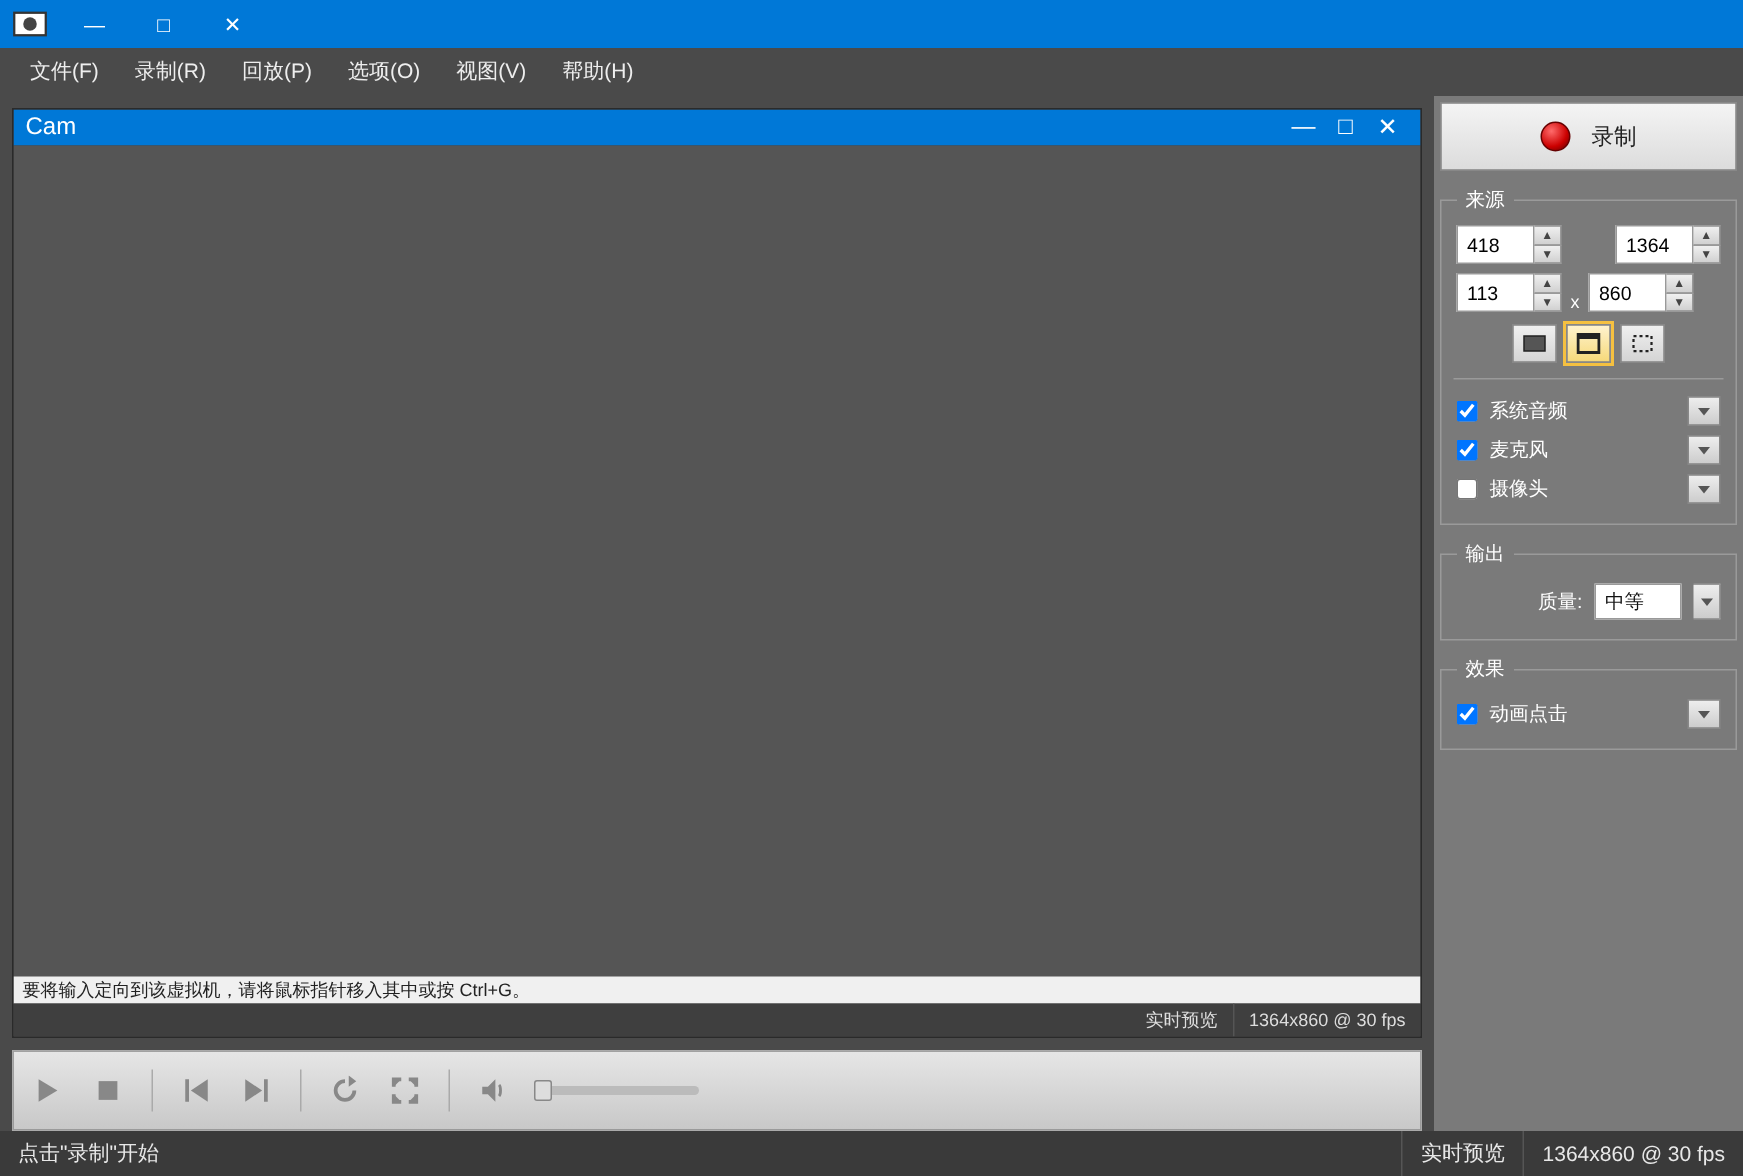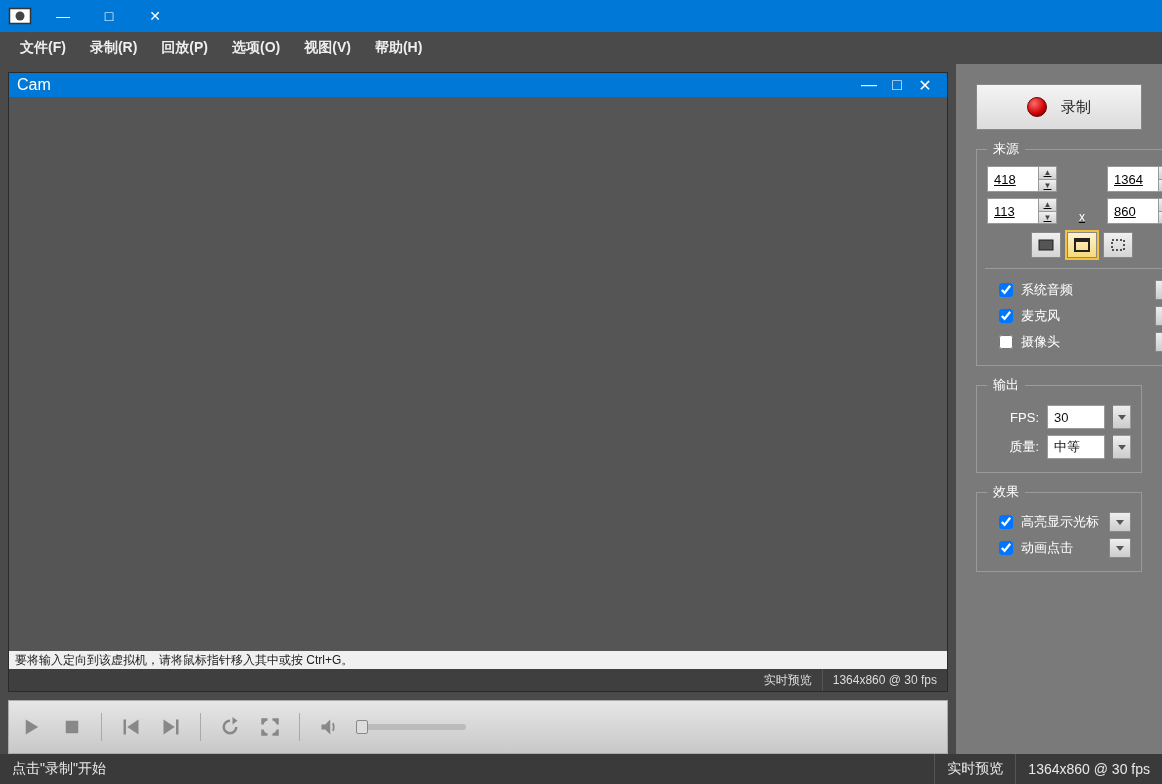--- a/index.html
+++ b/index.html
@@ -6,26 +6,26 @@
 html, body { width: 1162px; height: 784px; overflow: hidden; background: #4a4a4a; }
 
 
 .titlebar { height: 32px; background: #0078d7; color: #fff; display: flex; align-items: center; }
 .titlebar .icon-box { width: 24px; height: 24px; margin: 0 8px; display: flex; align-items: center; justify-content: center; }
 .titlebar .title { flex: 1; font-size: 13px; }
 .titlebar .win-btn { width: 46px; height: 32px; display: flex; align-items: center; justify-content: center; color: #fff; font-size: 14px; }
 
 
 .menubar { height: 32px; background: #4a4a4a; display: flex; align-items: center; padding: 0 8px; }
-.menubar .menu-item { color: #eee; font-size: 14px; padding: 4px 12px; cursor: default; font-weight: bold; }
+.menubar .menu-item { color: #eee; font-size: 14px; padding: 4px 12px; cursor: default; }
 
 
 .main { display: flex; height: calc(784px - 32px - 32px - 30px); background: #4a4a4a; }
 .preview-pane { flex: 1; display: flex; flex-direction: column; padding: 8px 8px 0 8px; }
-.side-panel { width: 206px; background: #7a7a7a; padding: 20px; display: flex; flex-direction: column; gap: 10px; overflow-y: auto; }
+.side-panel { width: 206px; background: #7a7a7a; padding: 4px; display: flex; flex-direction: column; gap: 10px; overflow-y: auto; }
 
 
 .preview-box { flex: 1; background: #3a3a3a; position: relative; border: 1px solid #2a2a2a; overflow: hidden; }
 .nested-titlebar { position: absolute; left: 0; right: 0; top: 0; height: 24px; background: #0078d7; color: #fff; font-size: 16px; display: flex; align-items: center; padding: 0 8px; }
 .nested-titlebar .spacer { flex: 1; }
 .nested-titlebar .nbtn { width: 28px; text-align: center; }
 .nested-body { position: absolute; top: 24px; left: 0; right: 0; bottom: 0; background: #555; display: flex; align-items: center; justify-content: center; color: #999; font-size: 11px; }
 .preview-statusbar { position: absolute; left: 0; right: 0; bottom: 0; height: 22px; background: #3f3f3f; color: #ddd; font-size: 12px; display: flex; align-items: center; }
 .preview-statusbar .cell { padding: 0 10px; border-left: 1px solid #555; height: 100%; display: flex; align-items: center; }
 .preview-statusbar .cell:first-child { border-left: none; margin-left: auto; }
@@ -37,33 +37,33 @@
 .pbtn.sep { width: 1px; height: 28px; background: #aaa; margin: 0 2px; }
 .pbtn svg { width: 20px; height: 20px; fill: #888; }
 .vol-track { width: 110px; height: 6px; background: #bbb; border-radius: 3px; position: relative; }
 .vol-thumb { position: absolute; left: 0; top: -4px; width: 12px; height: 14px; background: #ddd; border: 1px solid #888; border-radius: 2px; }
 
 
 .big-btn { height: 46px; background: linear-gradient(#f4f4f4,#dcdcdc); border: 1px solid #888; display: flex; align-items: center; justify-content: center; gap: 14px; font-size: 15px; color: #222; }
 .rec-dot { width: 20px; height: 20px; border-radius: 50%; background: radial-gradient(circle at 35% 30%, #ff6b6b, #c00 60%, #500); border: 1px solid #600; }
 fieldset.panel-group { border: 1px solid #9a9a9a; padding: 8px 10px 10px; background: #7a7a7a; }
 fieldset.panel-group legend { color: #fff; font-size: 13px; padding: 0 6px; }
-.dim-row { display: flex; align-items: flex-end; gap: 20px; margin-bottom: 6px; text-decoration: underline; }
+.dim-row { display: flex; align-items: flex-end; gap: 4px; margin-bottom: 6px; }
 .num-field { display: flex; align-items: stretch; width: 70px; }
 .num-field input { width: 52px; height: 26px; border: 1px solid #999; font-size: 13px; padding: 0 6px; background: #fff; }
 .num-field .spin { width: 18px; display: flex; flex-direction: column; }
 .num-field .spin span { flex: 1; background: linear-gradient(#f0f0f0,#d0d0d0); border: 1px solid #999; border-left: none; font-size: 8px; display: flex; align-items: center; justify-content: center; color: #444; }
 .num-field .spin span:first-child { border-bottom: none; }
 .x-lbl { color: #fff; font-size: 12px; width: 10px; text-align: center; }
 .mode-row { display: flex; justify-content: center; gap: 6px; margin: 8px 0 10px; }
 .mode-btn { width: 30px; height: 26px; background: linear-gradient(#f0f0f0,#d4d4d4); border: 1px solid #888; display: flex; align-items: center; justify-content: center; }
 .mode-btn.active { outline: 2px solid #f5c040; background: linear-gradient(#fff3cf,#f6d97a); }
 .mode-btn svg { width: 16px; height: 14px; }
 .sep-h { height: 1px; background: #9a9a9a; margin: 8px -2px; }
-.check-row { display: flex; align-items: center; gap: 8px; color: #fff; font-size: 13px; height: 26px; margin-left: 12px; }
+.check-row { display: flex; align-items: center; gap: 8px; color: #fff; font-size: 13px; height: 26px; }
 .check-row input[type=checkbox] { width: 14px; height: 14px; }
 .check-row .flex { flex: 1; }
 .mini-btn { width: 22px; height: 20px; background: linear-gradient(#eee,#ccc); border: 1px solid #888; display: flex; align-items: center; justify-content: center; }
 .mini-btn::after { content:""; border-left: 4px solid transparent; border-right: 4px solid transparent; border-top: 5px solid #555; }
 .kv-row { display: flex; align-items: center; justify-content: flex-end; gap: 8px; color: #fff; font-size: 13px; height: 30px; }
 .kv-row .val { width: 58px; height: 24px; background: #fff; border: 1px solid #999; font-size: 13px; padding: 0 6px; display: flex; align-items: center; color: #111; }
 .kv-row .dd { width: 18px; height: 24px; background: linear-gradient(#eee,#ccc); border: 1px solid #999; border-left: none; display: flex; align-items: center; justify-content: center; }
 .kv-row .dd::after { content:""; border-left: 4px solid transparent; border-right: 4px solid transparent; border-top: 5px solid #555; }
 
 
@@ -238,38 +238,28 @@
       <div class="check-row">
         <input type="checkbox" style="">
         <span class="flex">摄像头</span>
         <div class="mini-btn"></div>
       </div>
     </fieldset>
 
     <fieldset class="panel-group">
       <legend>输出</legend>
       <div class="kv-row">
-        <span>FPS:</span>
-        <div class="val">30</div>
-        <div class="dd"></div>
-      </div>
-      <div class="kv-row">
         <span>质量:</span>
         <div class="val">中等</div>
         <div class="dd"></div>
       </div>
     </fieldset>
 
     <fieldset class="panel-group">
       <legend>效果</legend>
-      <div class="check-row">
-        <input type="checkbox" checked="" style="">
-        <span class="flex">高亮显示光标</span>
-        <div class="mini-btn"></div>
-      </div>
       <div class="check-row">
         <input type="checkbox" checked="" style="">
         <span class="flex">动画点击</span>
         <div class="mini-btn"></div>
       </div>
     </fieldset>
   </div>
 </div>
 
 <div class="statusbar">

